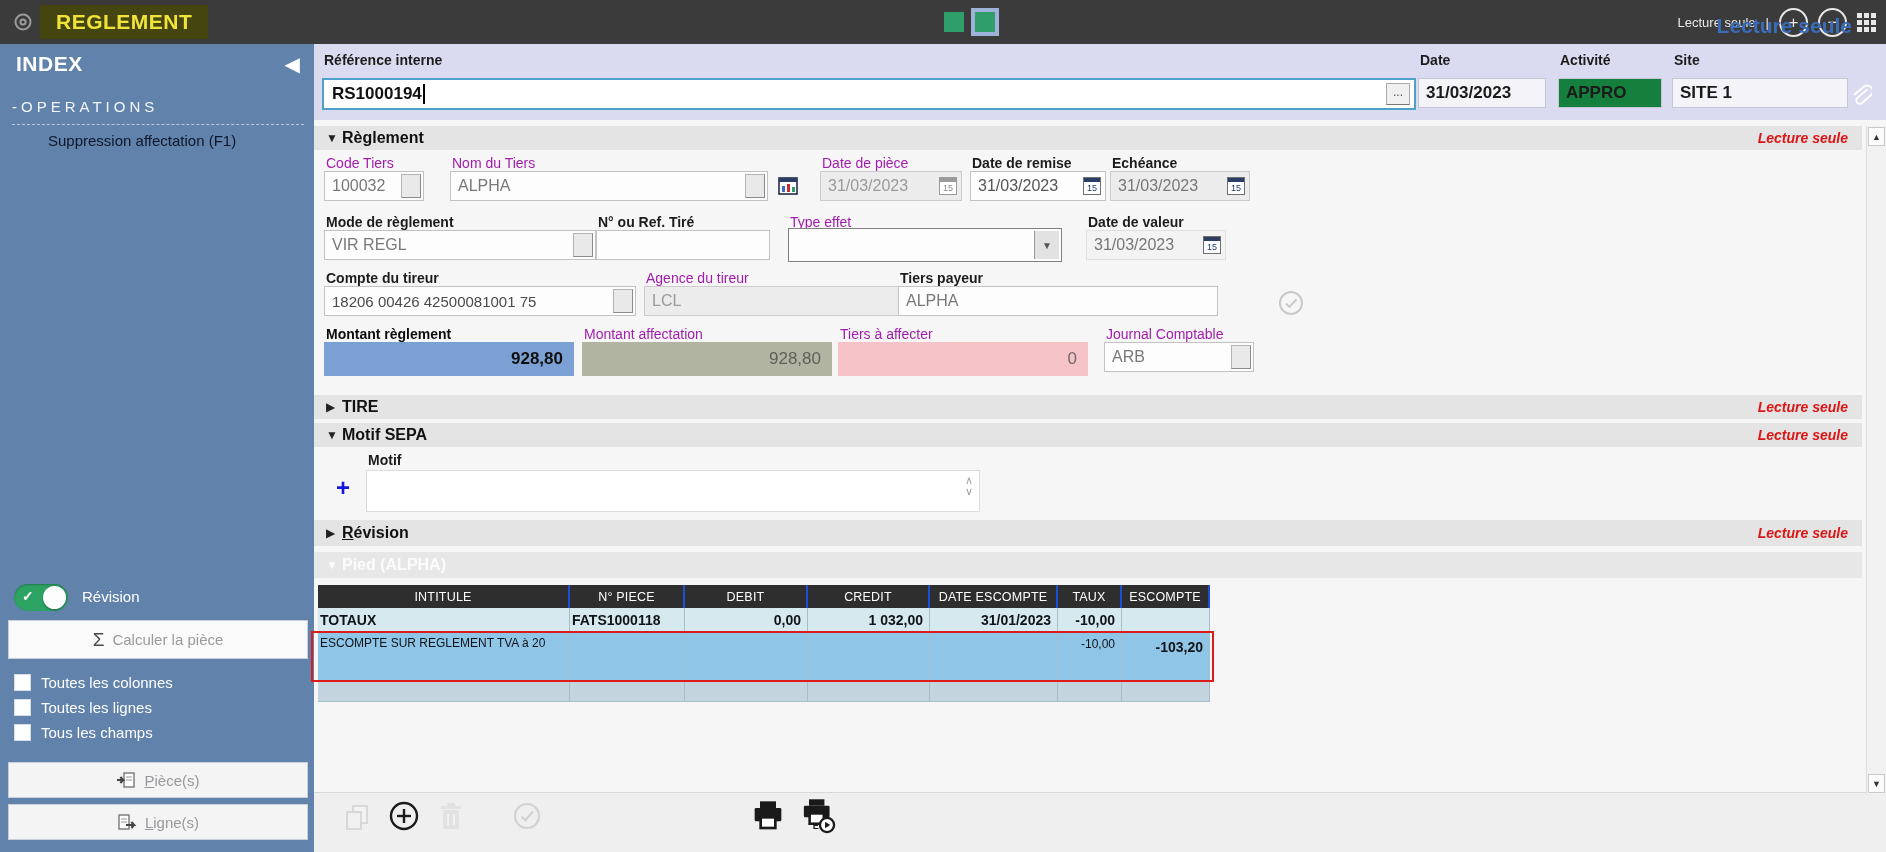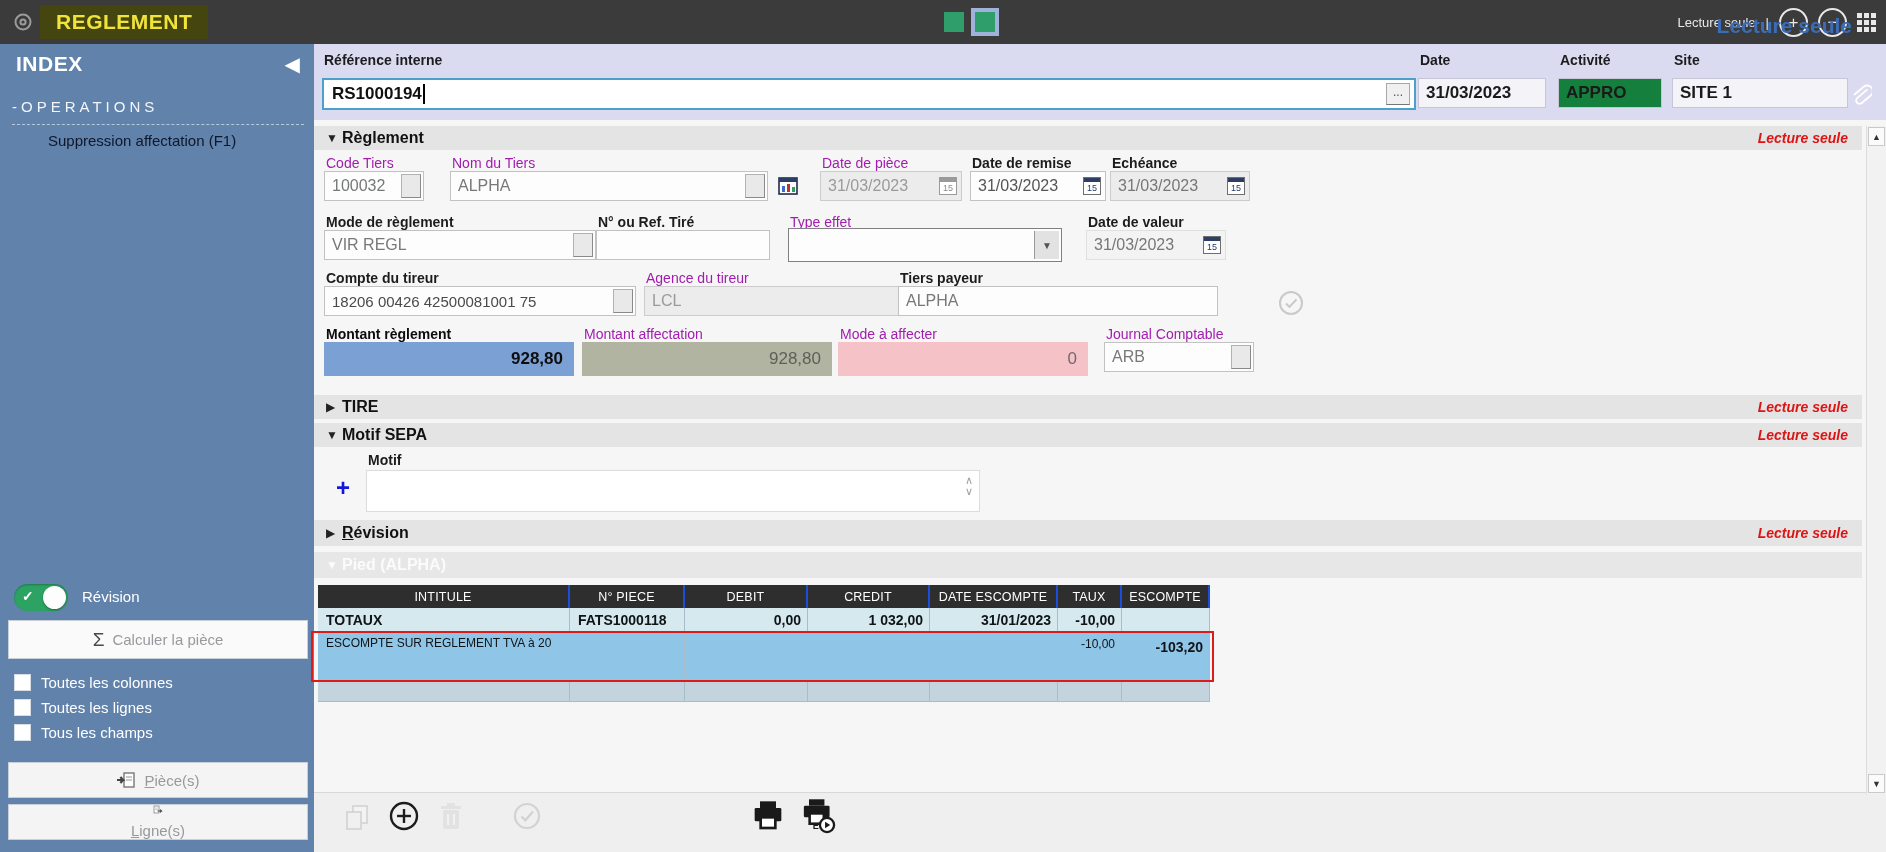--- a/index.html
+++ b/index.html
@@ -60,21 +60,21 @@
   .amount{justify-content:flex-end;padding-right:10px;padding-left:0;font-size:17px;}
   
   .tbl{position:absolute;left:318px;top:585px;width:892px;}
   .trow{display:flex;}
   .tcell{box-sizing:border-box;border-right:1px solid #a7bdc7;border-bottom:1px solid #a7bdc7;
          font-size:14px;display:flex;align-items:center;overflow:hidden;}
   .thead .tcell{background:#2e2e2e;color:#fff;font-size:12.5px;justify-content:center;
          border-right:2px solid #1d4ed8;border-bottom:none;letter-spacing:.2px;}
   .c0{width:252px;}.c1{width:115px;}.c2{width:123px;}.c3{width:122px;}.c4{width:128px;}.c5{width:64px;}.c6{width:88px;}
   .num{justify-content:flex-end;padding-right:6px;}
-  .txt{padding-left:8px;}
+  .txt{padding-left:2px;}
   .bold{font-weight:bold;}
   .row-tot .tcell{background:#d5e9ef;height:25px;color:#101417;}
   .row-sel .tcell{background:#8fc5e6;height:48px;color:#101417;}
   .row-emp .tcell{background:#c3d4df;height:21px;}
   .redbox{position:absolute;left:311px;top:631px;width:903px;height:51px;border:2px solid #dd1b1b;
           box-sizing:border-box;pointer-events:none;}
   
   .footer{position:absolute;left:314px;top:792px;width:1572px;height:60px;background:#efefef;border-top:1px solid #d8d8d8;}
   .blue-ro{position:absolute;right:34px;top:14px;font-size:21px;font-weight:bold;color:#3a6cb8;}
   
@@ -152,21 +152,21 @@
 
     <div class="sb-btn" style="top:718px;height:34px;background:#f4f4f4;">
       <svg width="20" height="18" viewBox="0 0 20 18">
         <rect x="8" y="2" width="10" height="14" fill="#fdfdfd" stroke="#777" stroke-width="1.4"></rect>
         <line x1="10" y1="6" x2="16" y2="6" stroke="#999" stroke-width="1"></line>
         <line x1="10" y1="9" x2="16" y2="9" stroke="#999" stroke-width="1"></line>
         <path d="M1 9 h6 l-2.6-3 M7 9 l-2.6 3" stroke="#444" stroke-width="2.2" fill="none"></path>
       </svg>
       <span class="ufl">Pièce(s)</span>
     </div>
-    <div class="sb-btn" style="top:760px;height:34px;background:#f4f4f4;flex-direction:column;">
+    <div class="sb-btn" style="top:760px;height:34px;background:#f4f4f4;">
       <svg width="20" height="18" viewBox="0 0 20 18">
         <rect x="2" y="2" width="10" height="14" fill="#fdfdfd" stroke="#777" stroke-width="1.4"></rect>
         <line x1="4" y1="6" x2="10" y2="6" stroke="#999" stroke-width="1"></line>
         <line x1="4" y1="9" x2="10" y2="9" stroke="#999" stroke-width="1"></line>
         <path d="M9 12 h8 l-2.6-3 M17 12 l-2.6 3" stroke="#444" stroke-width="2.2" fill="none"></path>
       </svg>
       <span class="ufl">Ligne(s)</span>
     </div>
   </div>
 
@@ -261,21 +261,21 @@
   </div>
   <svg class="abs" style="left:1278px;top:290px;" width="26" height="26" viewBox="0 0 26 26">
     <circle cx="13" cy="13" r="11" fill="none" stroke="#c9c9c9" stroke-width="2"></circle>
     <path d="M8 13.5 l3.4 3.4 L18.5 9.5" fill="none" stroke="#c9c9c9" stroke-width="2"></path>
   </svg>
 
   <div class="lbl-b" style="left:326px;top:326px;color:#0c0c0c;">Montant règlement</div>
   <div class="fld amount" style="left:324px;top:342px;width:250px;height:34px;background:#7ba1d4;border-color:#7ba1d4;color:#0e0e0e;font-weight:bold;">928,80</div>
   <div class="lbl" style="left:584px;top:326px;">Montant affectation</div>
   <div class="fld amount" style="left:582px;top:342px;width:250px;height:34px;background:#b1b4a1;border-color:#b1b4a1;color:#5e6057;">928,80</div>
-  <div class="lbl" style="left:840px;top:326px;">Mode à affecter</div>
+  <div class="lbl" style="left:840px;top:326px;">Tiers à affecter</div>
   <div class="fld amount" style="left:838px;top:342px;width:250px;height:34px;background:#f5c2c7;border-color:#f5c2c7;color:#73696b;">0</div>
   <div class="lbl" style="left:1106px;top:326px;">Journal Comptable</div>
   <div class="fld" style="left:1104px;top:342px;width:150px;">
     <span>ARB</span>
     <span class="inner-btn"></span>
   </div>
 
   <div class="sec" style="top:395px;">
     <span class="arrow">▶</span>
     <span class="stitle">TIRE</span>

